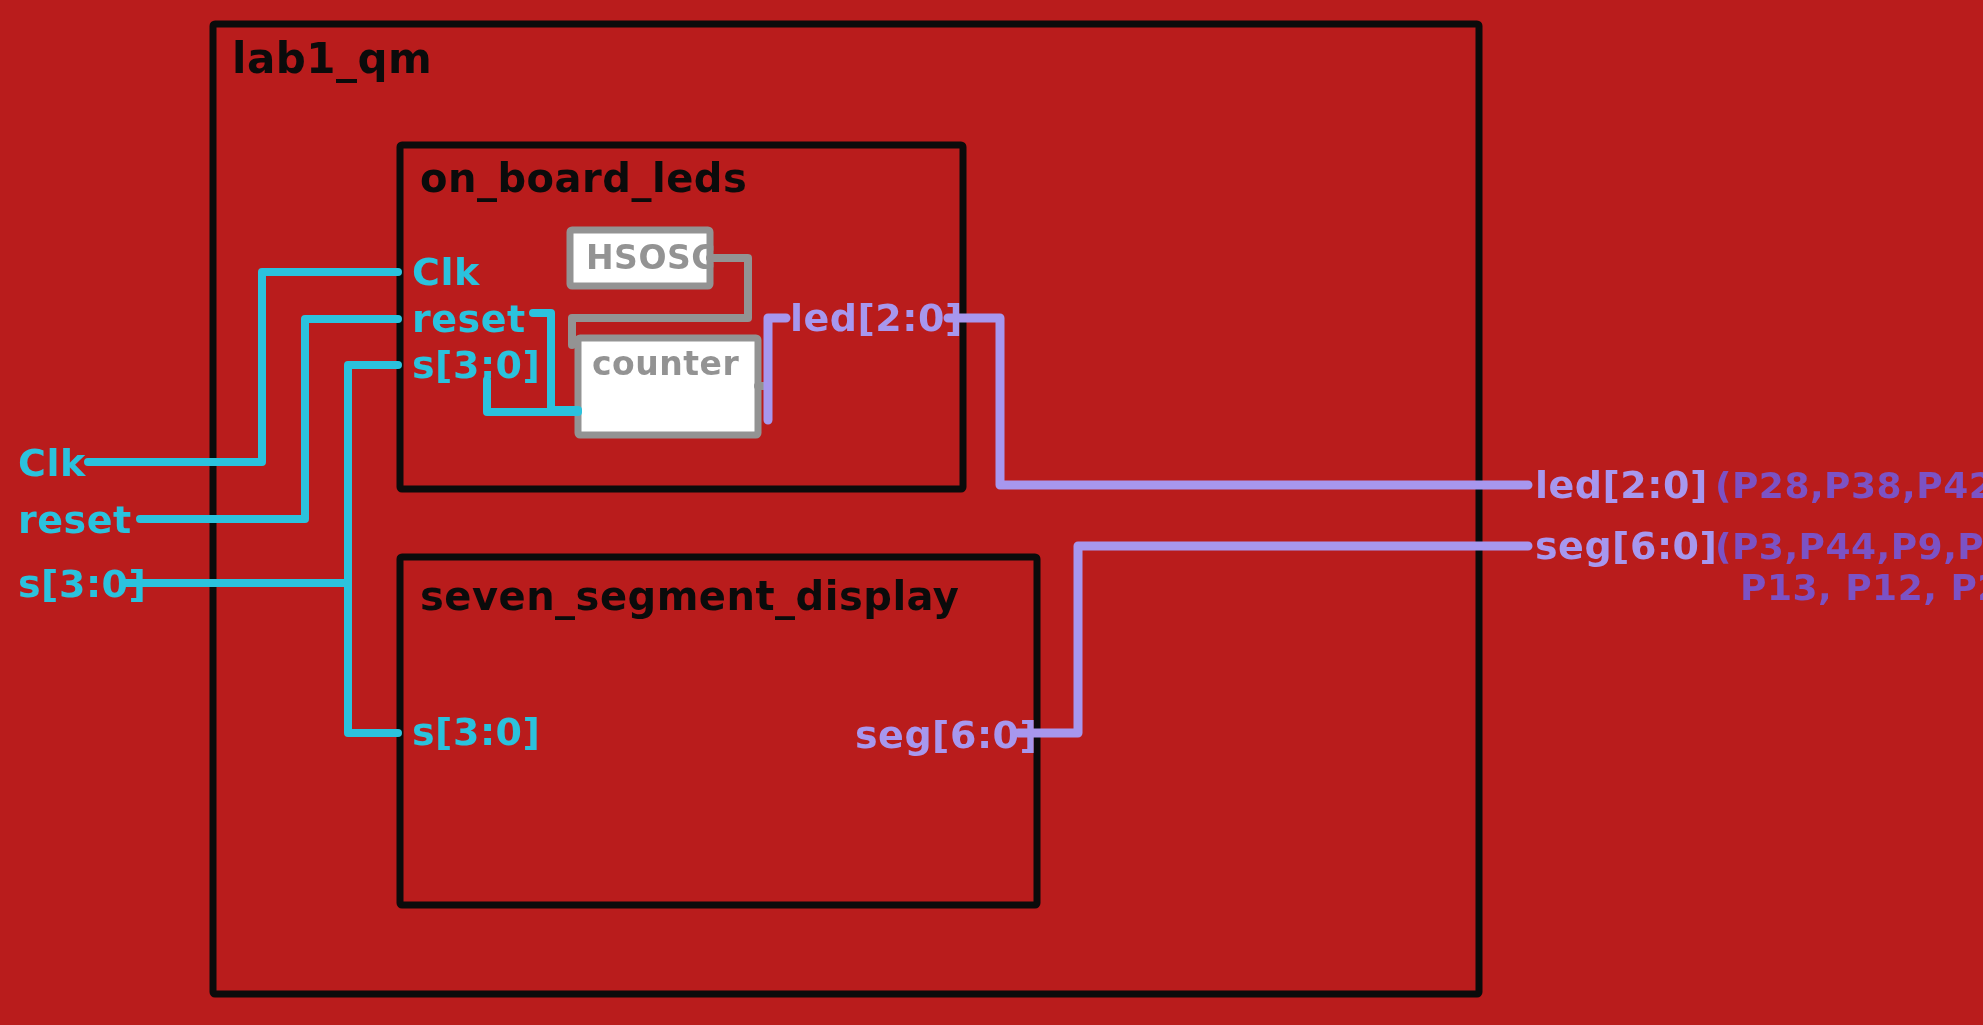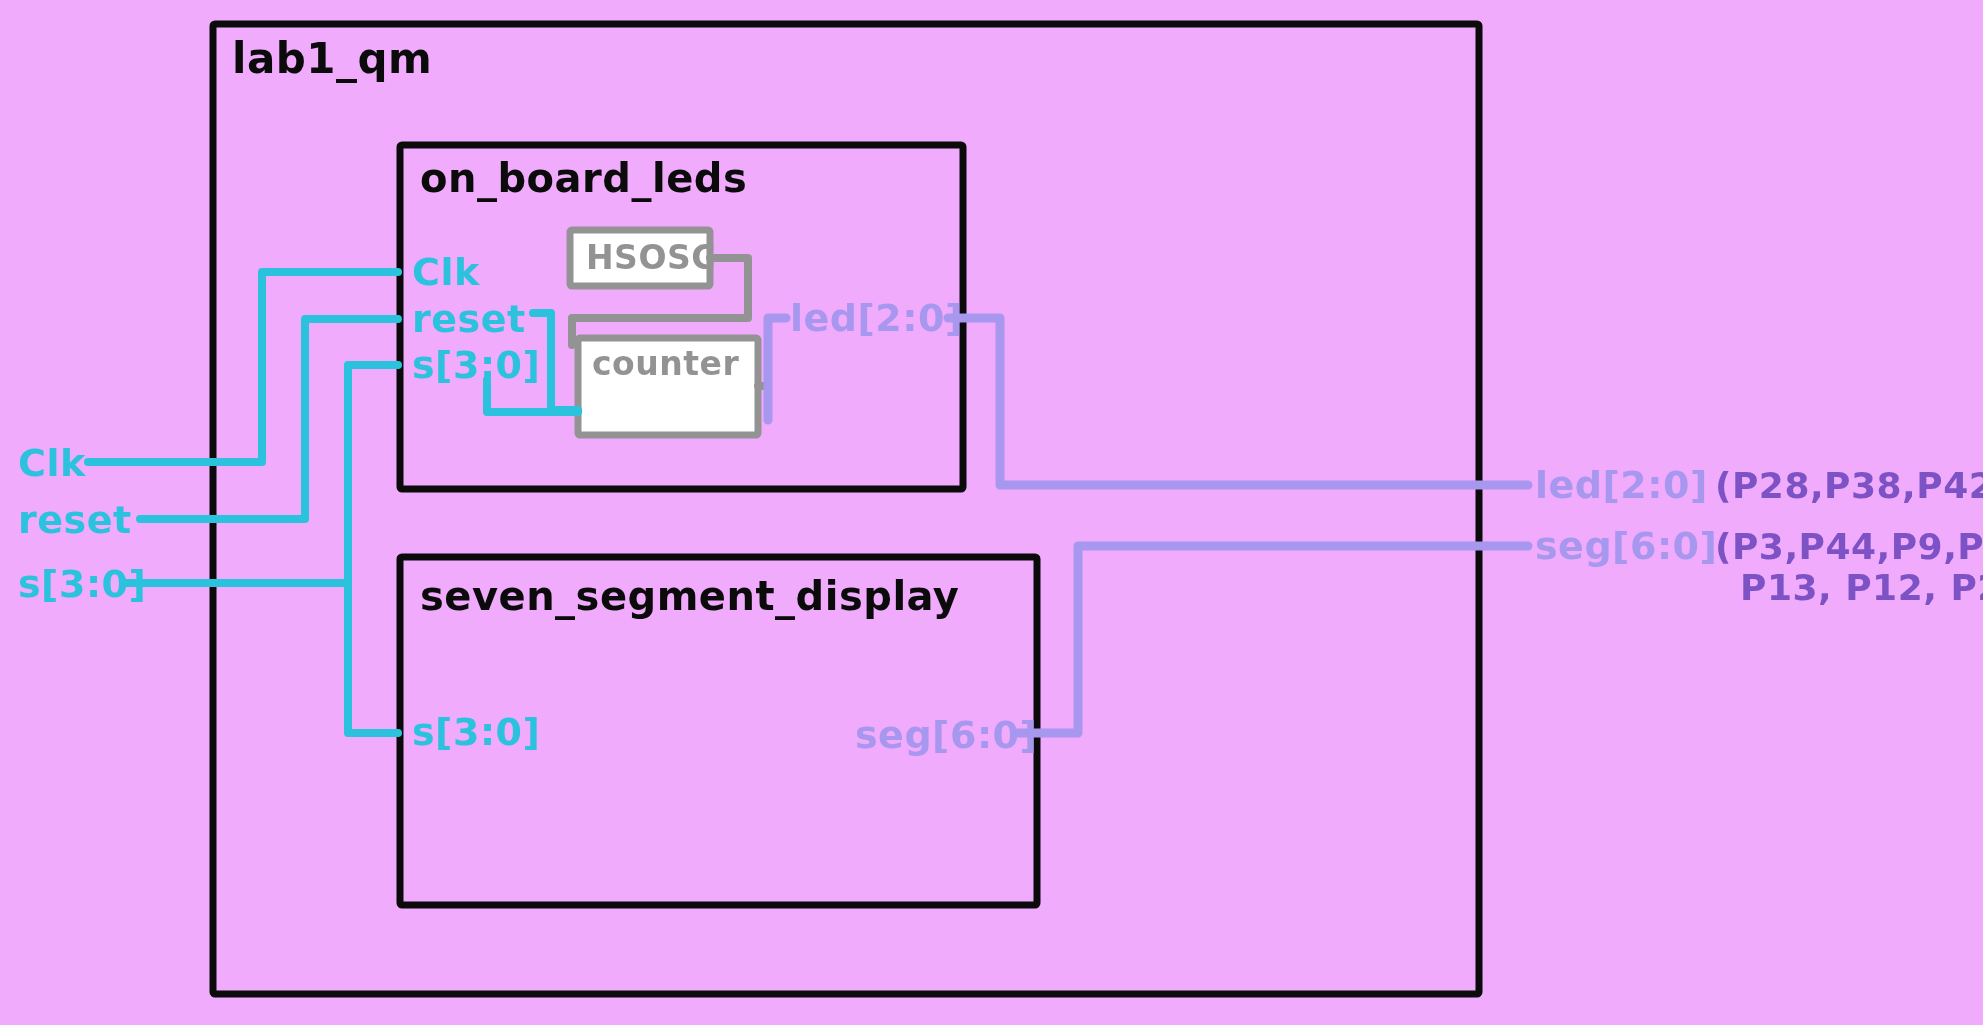--- a/index.html
+++ b/index.html
@@ -11,21 +11,21 @@
   body {
     width: 1983px;
     height: 1025px;
     overflow: hidden;
     font-family: "DejaVu Sans", sans-serif;
   }
   #canvas-root {
     position: relative;
     width: 1983px;
     height: 1025px;
-    background: #f0abfc;
+    background: #b91c1c;
   }
   svg#diagram {
     position: absolute;
     left: 0;
     top: 0;
     width: 1983px;
     height: 1025px;
     display: block;
   }
   

